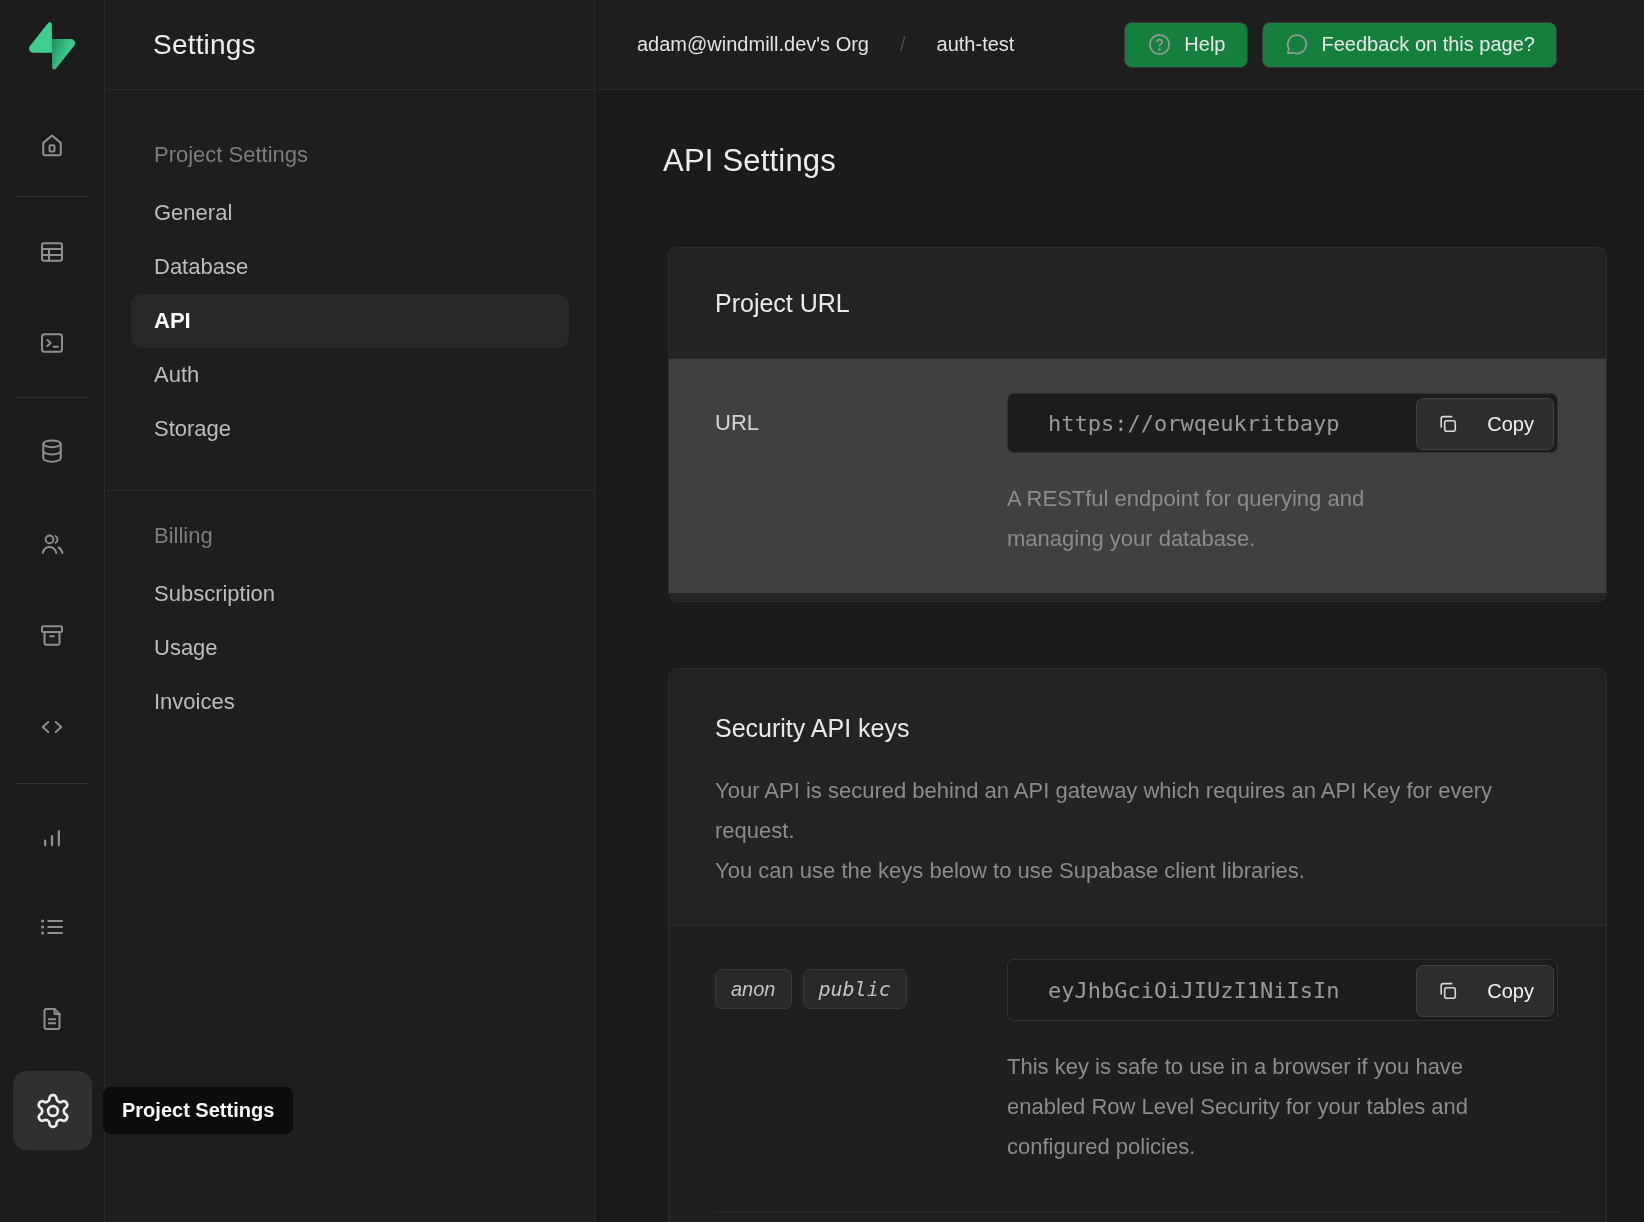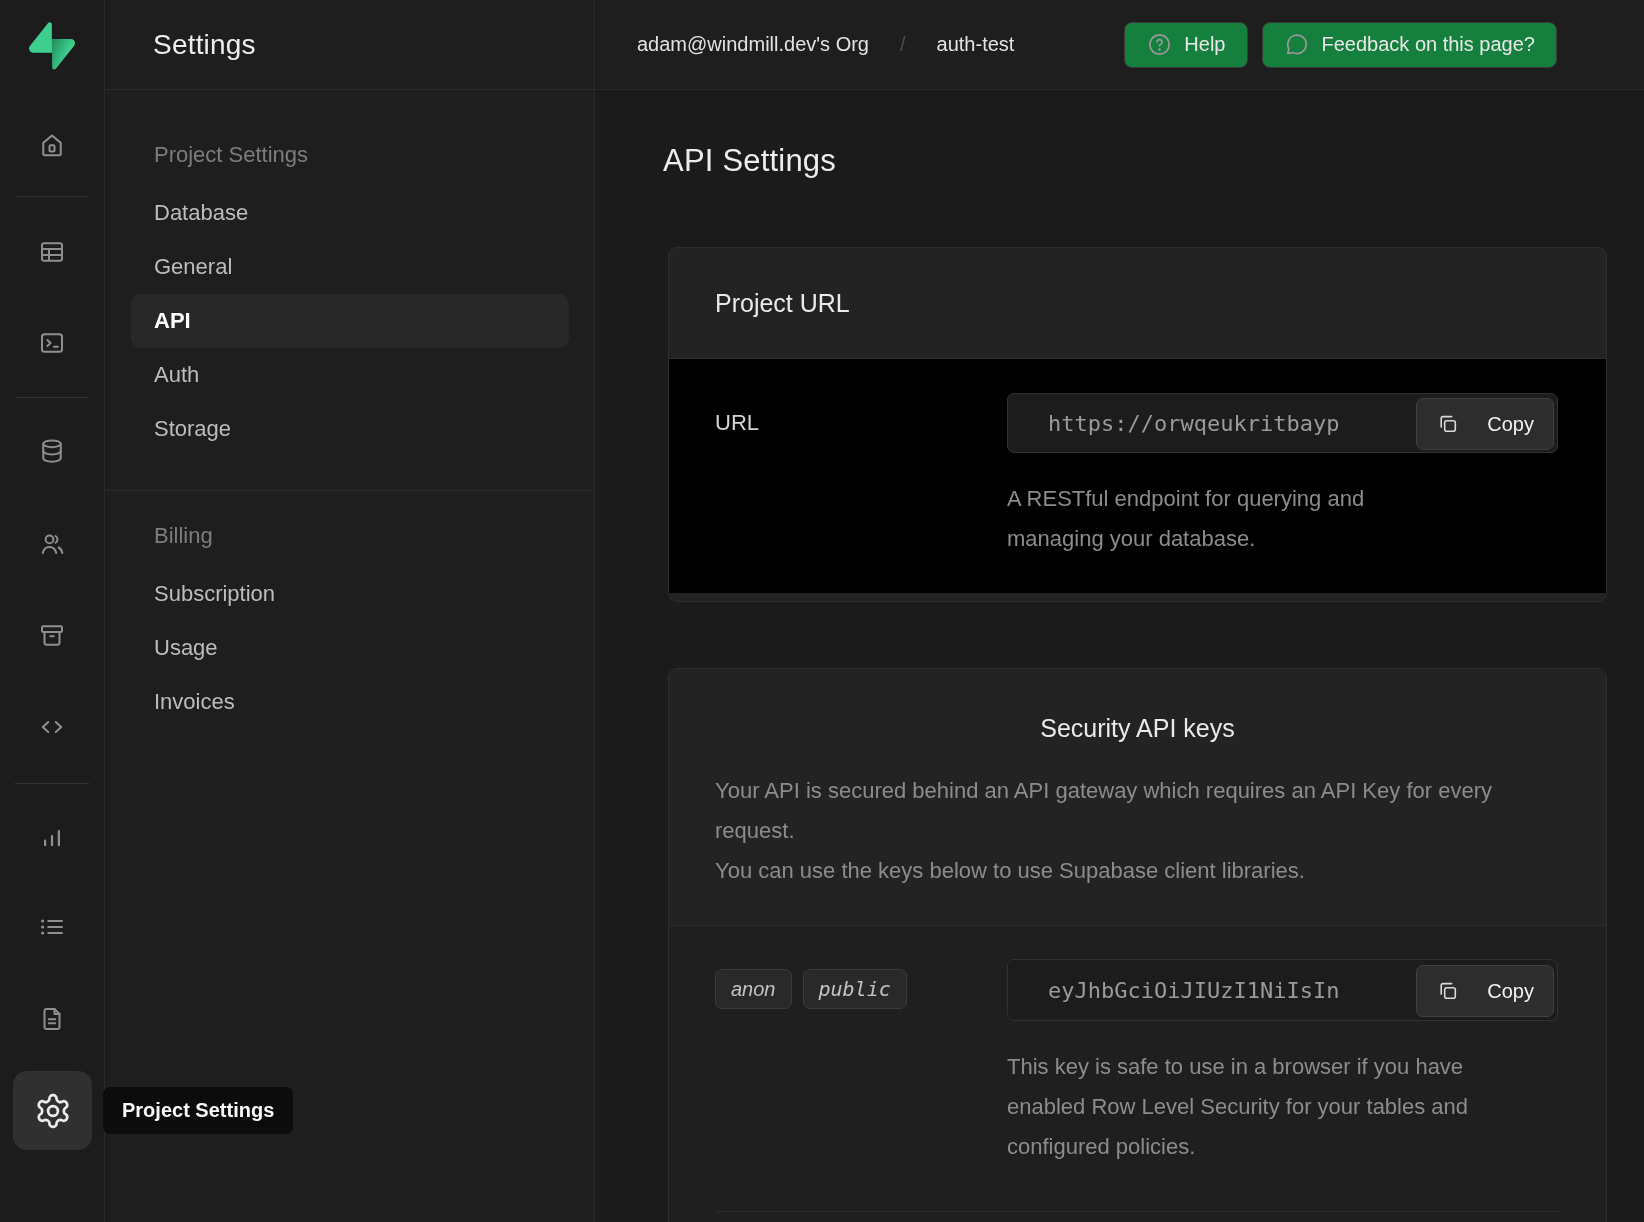--- a/index.html
+++ b/index.html
@@ -81,23 +81,23 @@
     background:#232323; border:1px solid #2d2d2d; border-radius:9px;
     overflow:hidden;
   }
   .card-url  { top:156px; height:355px; }
   .card-keys { top:577px; height:660px; }
 
   .card-head-simple {
     height:111px; display:flex; align-items:center; padding:0 46px;
     border-bottom:1px solid #2c2c2c;
   }
-  .card-title { font-size:25px; font-weight:400; color:#eaeaea;text-align:center; }
-
-  .card-body { background:#000000; padding:34px 46px; }
+  .card-title { font-size:25px; font-weight:400; color:#eaeaea; }
+
+  .card-body { background:#404040; padding:34px 46px; }
 
   .field-row { display:flex; }
   .field-label { width:292px; font-size:22px; color:#d4d4d4; line-height:60px; }
   .field-main { width:551px; }
 
   .mono-input {
     position:relative; height:60px; width:551px;
     background:#1c1c1c; border:1px solid #313131; border-radius:7px;
     display:flex; align-items:center; overflow:hidden; cursor:text;
   }
@@ -245,22 +245,22 @@
     </svg>
   </div>
 </aside>
 
 <aside class="sidebar">
   <div class="sidebar-header">
     <div class="sidebar-title">Settings</div>
   </div>
   <nav class="side-nav">
     <div class="section-header">Project Settings</div>
+    <div class="nav-item">General</div>
     <div class="nav-item">Database</div>
-    <div class="nav-item">General</div>
     <div class="nav-item selected">API</div>
     <div class="nav-item">Auth</div>
     <div class="nav-item">Storage</div>
     <div class="nav-section-divider"></div>
     <div class="section-header">Billing</div>
     <div class="nav-item">Subscription</div>
     <div class="nav-item">Usage</div>
     <div class="nav-item">Invoices</div>
   </nav>
 </aside>

